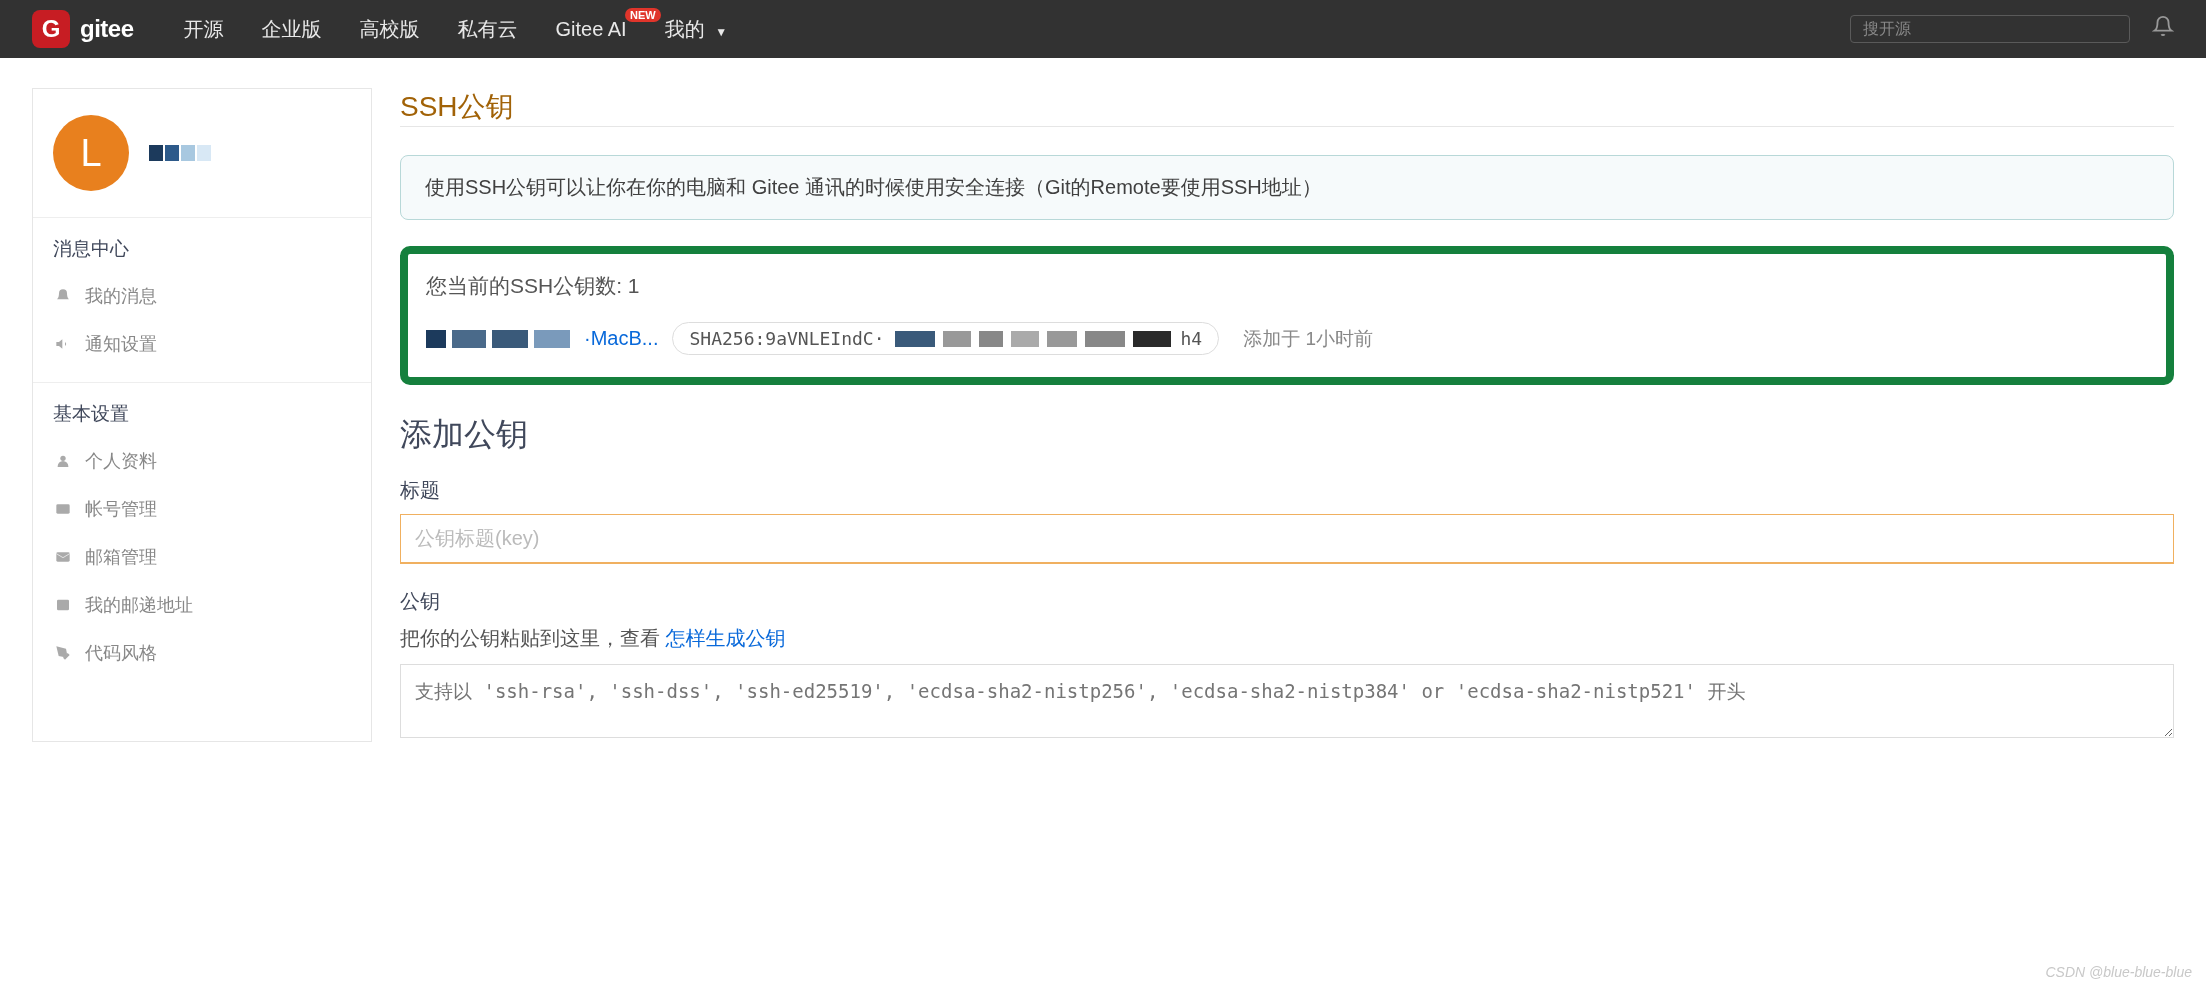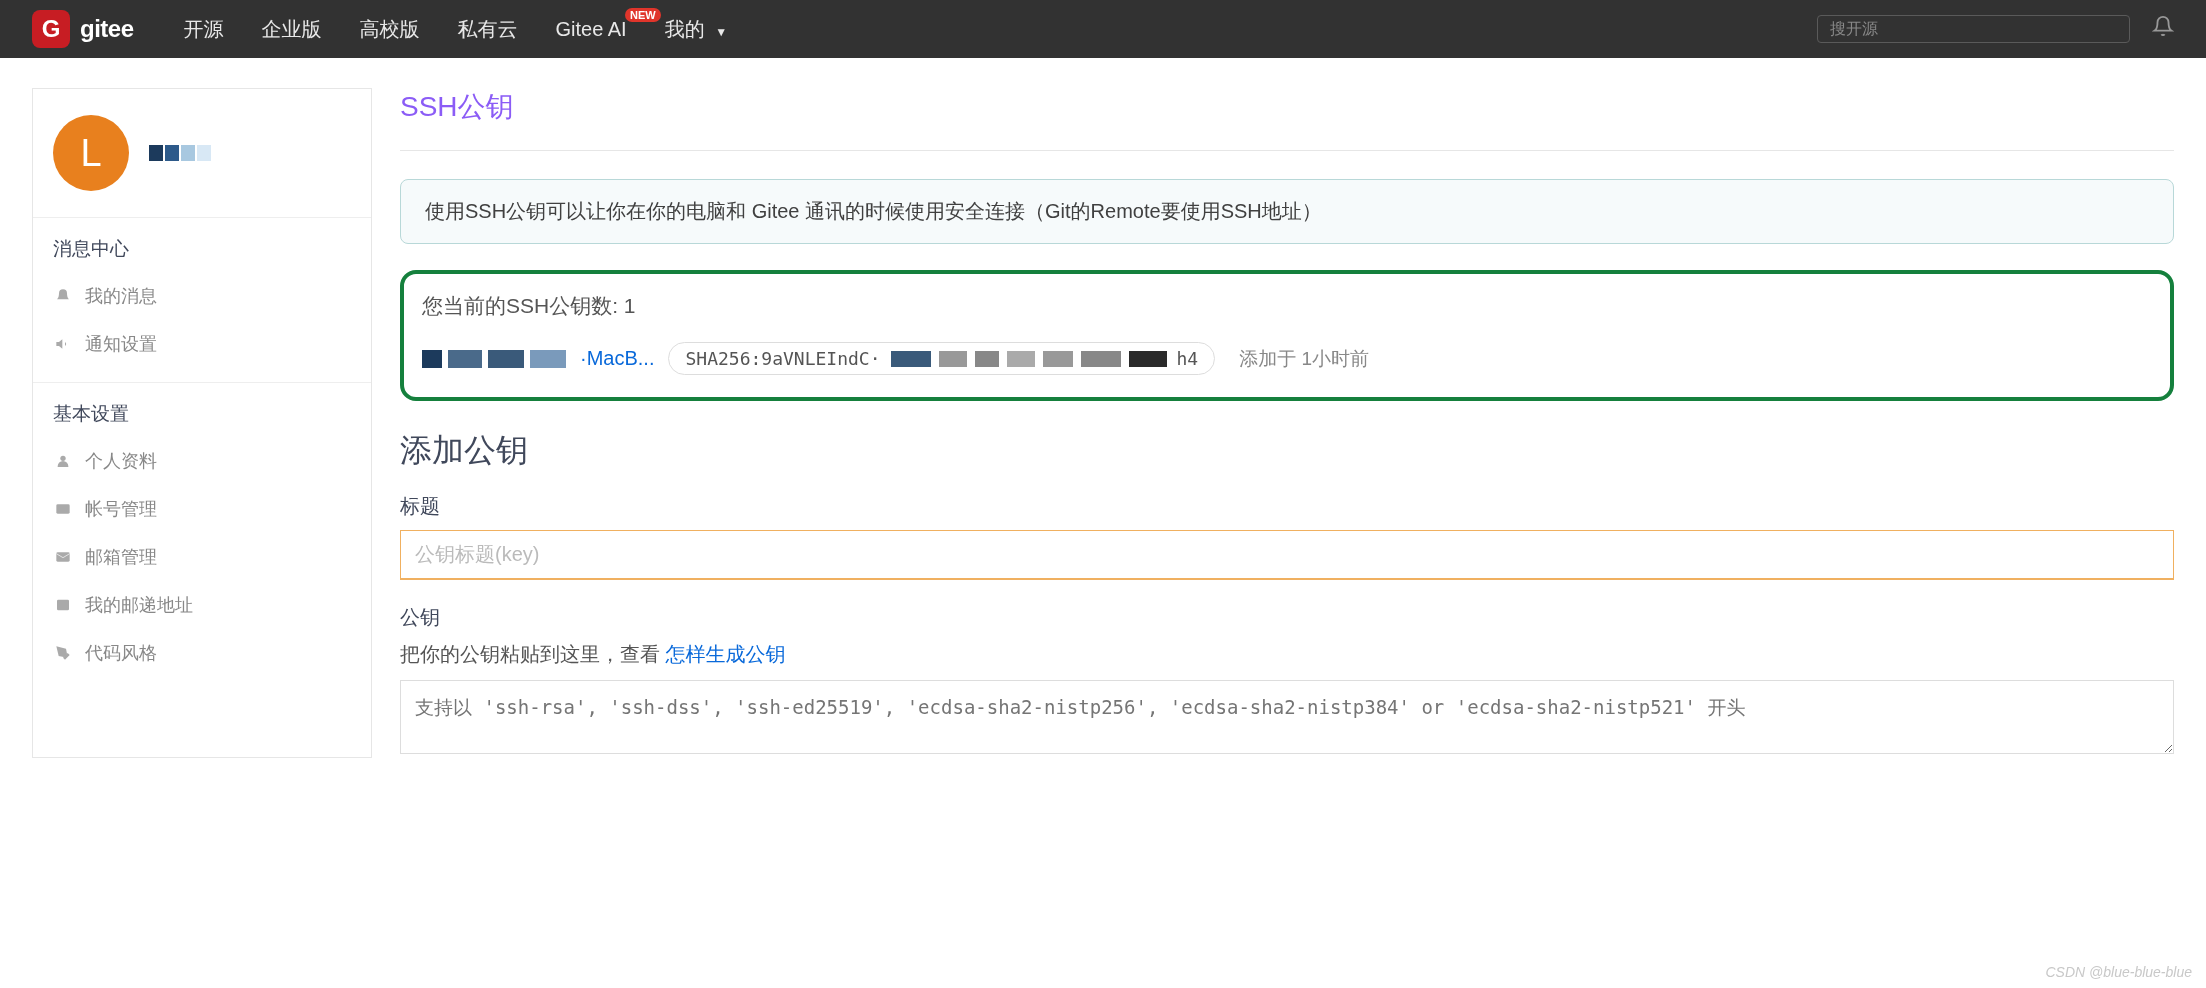--- a/index.html
+++ b/index.html
@@ -8,21 +8,21 @@
     
     .topnav { background: #323232; height: 58px; display: flex; align-items: center; padding: 0 32px; }
     .logo { display: flex; align-items: center; gap: 10px; margin-right: 50px; }
     .logo-badge { width: 38px; height: 38px; background: #c71d23; border-radius: 8px; display: flex; align-items: center; justify-content: center; color: #fff; font-weight: bold; font-size: 24px; }
     .logo-text { color: #fff; font-size: 24px; font-weight: 600; letter-spacing: -0.5px; }
     .nav-links { display: flex; gap: 38px; align-items: center; }
     .nav-link { color: #e8e8e8; font-size: 20px; text-decoration: none; cursor: pointer; position: relative; }
     .new-badge { position: absolute; top: -10px; right: -34px; background: #e0352b; color: #fff; font-size: 11px; padding: 1px 5px; border-radius: 7px; font-weight: 600; }
     .chevron { margin-left: 5px; font-size: 12px; }
     .nav-right { margin-left: auto; display: flex; align-items: center; gap: 22px; }
-    .search-box { background: transparent; border: 1px solid #5a5a5a; border-radius: 4px; padding: 4px 12px; color: #86efac; width: 313px; font-size: 16px; }
+    .search-box { background: transparent; border: 1px solid #5a5a5a; border-radius: 4px; padding: 4px 12px; color: #86efac; width: 280px; font-size: 16px; }
     .search-box::placeholder { color: #888; }
     .bell-icon { color: #999; font-size: 22px; cursor: pointer; }
     
     
     .wrapper { display: flex; padding: 30px 32px 0 32px; gap: 28px; }
     
     
     .sidebar { width: 340px; border: 1px solid #e6e6e6; background: #fff; }
     .profile-box { padding: 26px 20px; display: flex; align-items: center; gap: 20px; border-bottom: 1px solid #eee; }
     .avatar { width: 76px; height: 76px; border-radius: 50%; background: #e8801e; color: #fff; display: flex; align-items: center; justify-content: center; font-size: 38px; font-weight: 400; }
@@ -30,26 +30,26 @@
     .redact-bars span { width: 14px; height: 16px; }
     .rb1 { background: #1c3a5c; } .rb2 { background: #2d5a8a; } .rb3 { background: #a8c8e0; } .rb4 { background: #d8e8f5; }
     
     .side-section { padding: 18px 0 14px 0; border-bottom: 1px solid #eee; }
     .side-heading { font-size: 19px; color: #40485b; padding: 0 20px 10px 20px; font-weight: 500; }
     .side-item { display: flex; align-items: center; gap: 12px; padding: 12px 20px; color: #888; font-size: 18px; cursor: pointer; }
     .side-icon { width: 20px; height: 20px; display: flex; align-items: center; justify-content: center; color: #aaa; flex-shrink: 0; }
     
     
     .main { flex: 1; }
-    .page-title { font-size: 28px; color: #8b5cf6; font-weight: 500; margin-bottom: 24px; }
+    .page-title { font-size: 28px; color: #a16207; font-weight: 500; }
     .divider { height: 1px; background: #e6e6e6; margin-bottom: 28px; }
     
     .info-banner { border: 1px solid #b8d8d8; background: #f6fafb; padding: 18px 24px; color: #404040; font-size: 20px; margin-bottom: 26px; border-radius: 8px; }
     
-    .highlighted-box { border: 4px solid #15803d; border-radius: 16px; padding: 18px 18px 22px 18px; margin-bottom: 28px; }
+    .highlighted-box { border: 8px solid #15803d; border-radius: 10px; padding: 18px 18px 22px 18px; margin-bottom: 28px; }
     .key-count { font-size: 21px; color: #555; margin-bottom: 22px; }
     .key-row { display: flex; align-items: center; gap: 14px; }
     .key-redact { display: flex; gap: 6px; align-items: center; }
     .key-redact span { height: 18px; }
     .kr1 { width: 20px; background: #1c3a5c; } .kr2 { width: 34px; background: #4a6a8a; }
     .kr3 { width: 36px; background: #3a5a7a; } .kr4 { width: 36px; background: #7a9abb; }
     .key-device { color: #0969da; font-size: 20px; }
     .key-hash { border: 1px solid #ddd; border-radius: 20px; padding: 5px 16px; font-family: "SFMono-Regular", Consolas, monospace; font-size: 18px; color: #555; display: flex; align-items: center; gap: 10px; }
     .hash-redact { display: flex; gap: 8px; }
     .hash-redact span { height: 16px; }

